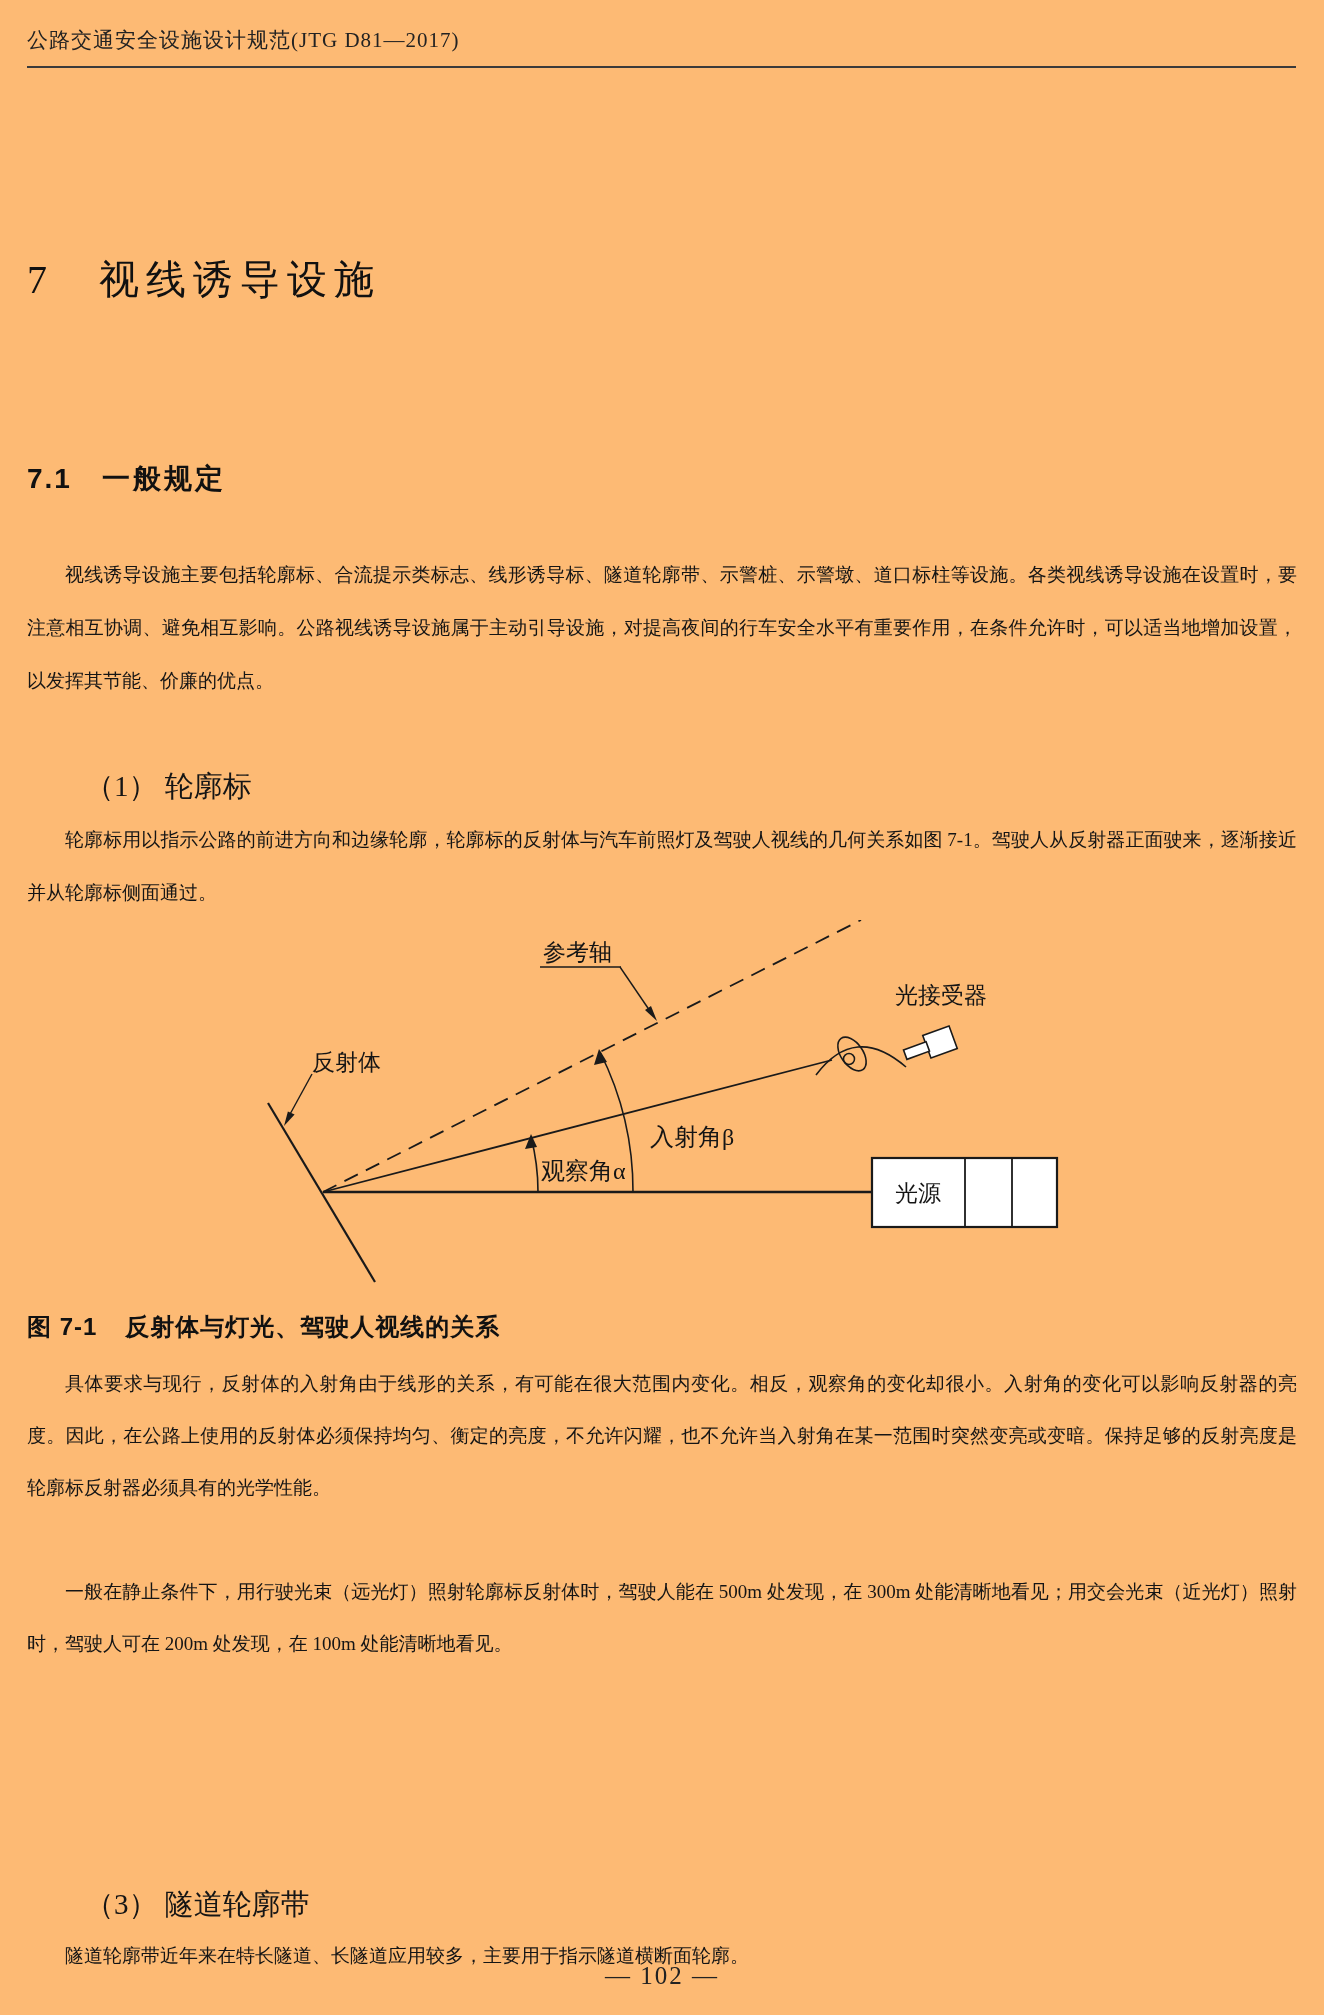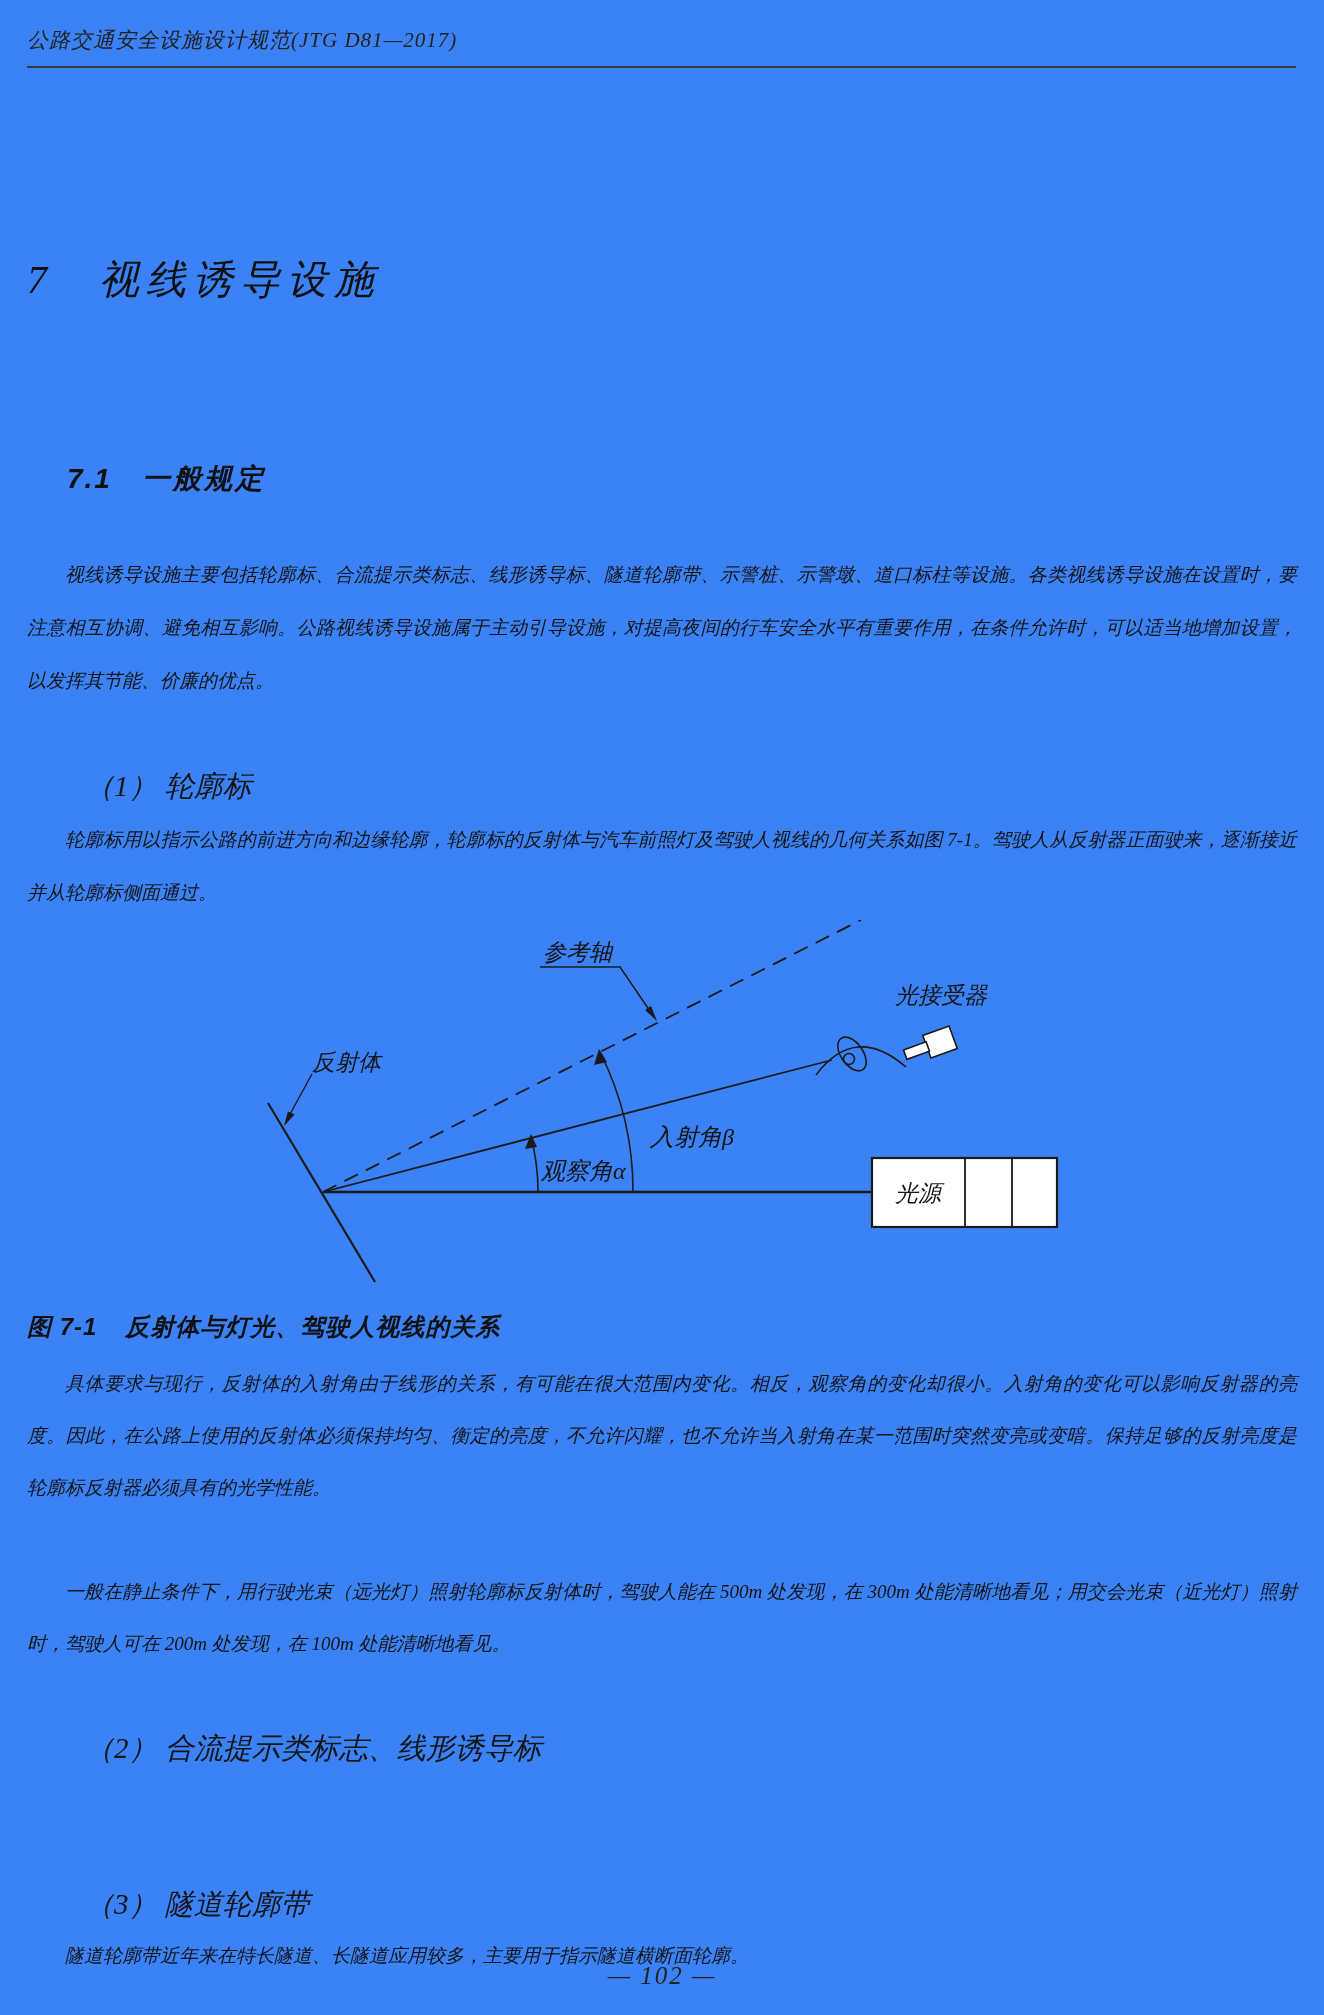--- a/index.html
+++ b/index.html
@@ -1,44 +1,43 @@
 <!DOCTYPE html>
 <html><head>
 <meta charset="utf-8">
 <style>
   html,body{margin:0;padding:0;background:#e8e8e8;}
   .page{
     position:relative;
     width:1324px;height:2015px;
-    background:#3b82f6;
+    background:#fdba74;
     color:#1a1a1a;
     font-family:"Liberation Serif","DejaVu Serif",serif;
     overflow:hidden;
-    font-style:italic;
   }
   .running-head{
     position:absolute;left:27px;top:26px;width:1270px;
     font-size:21px;letter-spacing:1px;color:#222;
   }
   .head-rule{
     position:absolute;left:27px;top:66px;width:1269px;height:0;
     border-top:2px solid #3a3a3a;
   }
   .chapter-title{
     position:absolute;left:27px;top:252px;
     font-size:40px;color:#111;font-weight:400;
   }
   .chapter-title .num{margin-right:46px;}
   .chapter-title .txt{letter-spacing:7px;margin-left:6px;}
   .section-title{
     position:absolute;left:27px;top:460px;
     font-family:"Liberation Sans","DejaVu Sans",sans-serif;
     font-weight:700;font-size:28px;color:#111;
   }
-  .section-title .num{margin-right:30px;letter-spacing:2px;margin-left:40px;}
+  .section-title .num{margin-right:30px;letter-spacing:2px;}
   .section-title .txt{letter-spacing:3px;}
   .para{
     position:absolute;left:27px;width:1270px;
     font-size:19px;line-height:53px;
     text-align:justify;text-justify:inter-character;
     text-indent:2em;color:#151515;
   }
   .para.tight{line-height:52px;}
   .list-item{
     position:absolute;left:27px;width:1270px;
@@ -124,19 +123,18 @@
       </g>
     </svg>
   </div>
 
   <div class="fig-caption">
     <span class="cap-no">图 7-1</span><span>反射体与灯光、驾驶人视线的关系</span>
   </div>
 
   <div class="para tight" style="top:1358px">具体要求与现行，反射体的入射角由于线形的关系，有可能在很大范围内变化。相反，观察角的变化却很小。入射角的变化可以影响反射器的亮度。因此，在公路上使用的反射体必须保持均匀、衡定的亮度，不允许闪耀，也不允许当入射角在某一范围时突然变亮或变暗。保持足够的反射亮度是轮廓标反射器必须具有的光学性能。</div>
   <div class="para tight" style="top:1566px">一般在静止条件下，用行驶光束（远光灯）照射轮廓标反射体时，驾驶人能在 500m 处发现，在 300m 处能清晰地看见；用交会光束（近光灯）照射时，驾驶人可在 200m 处发现，在 100m 处能清晰地看见。</div>
-  <div class="list-item" style="top:1722px;line-height:52px">（2） 合流提示类标志、线形诱导标</div>
   <div class="list-item" style="top:1878px;line-height:52px">（3） 隧道轮廓带</div>
   <div class="para tight" style="top:1930px">隧道轮廓带近年来在特长隧道、长隧道应用较多，主要用于指示隧道横断面轮廓。</div>
 
   <div class="footer-page">— 102 —</div>
 
 </div>
 
 </body></html>

